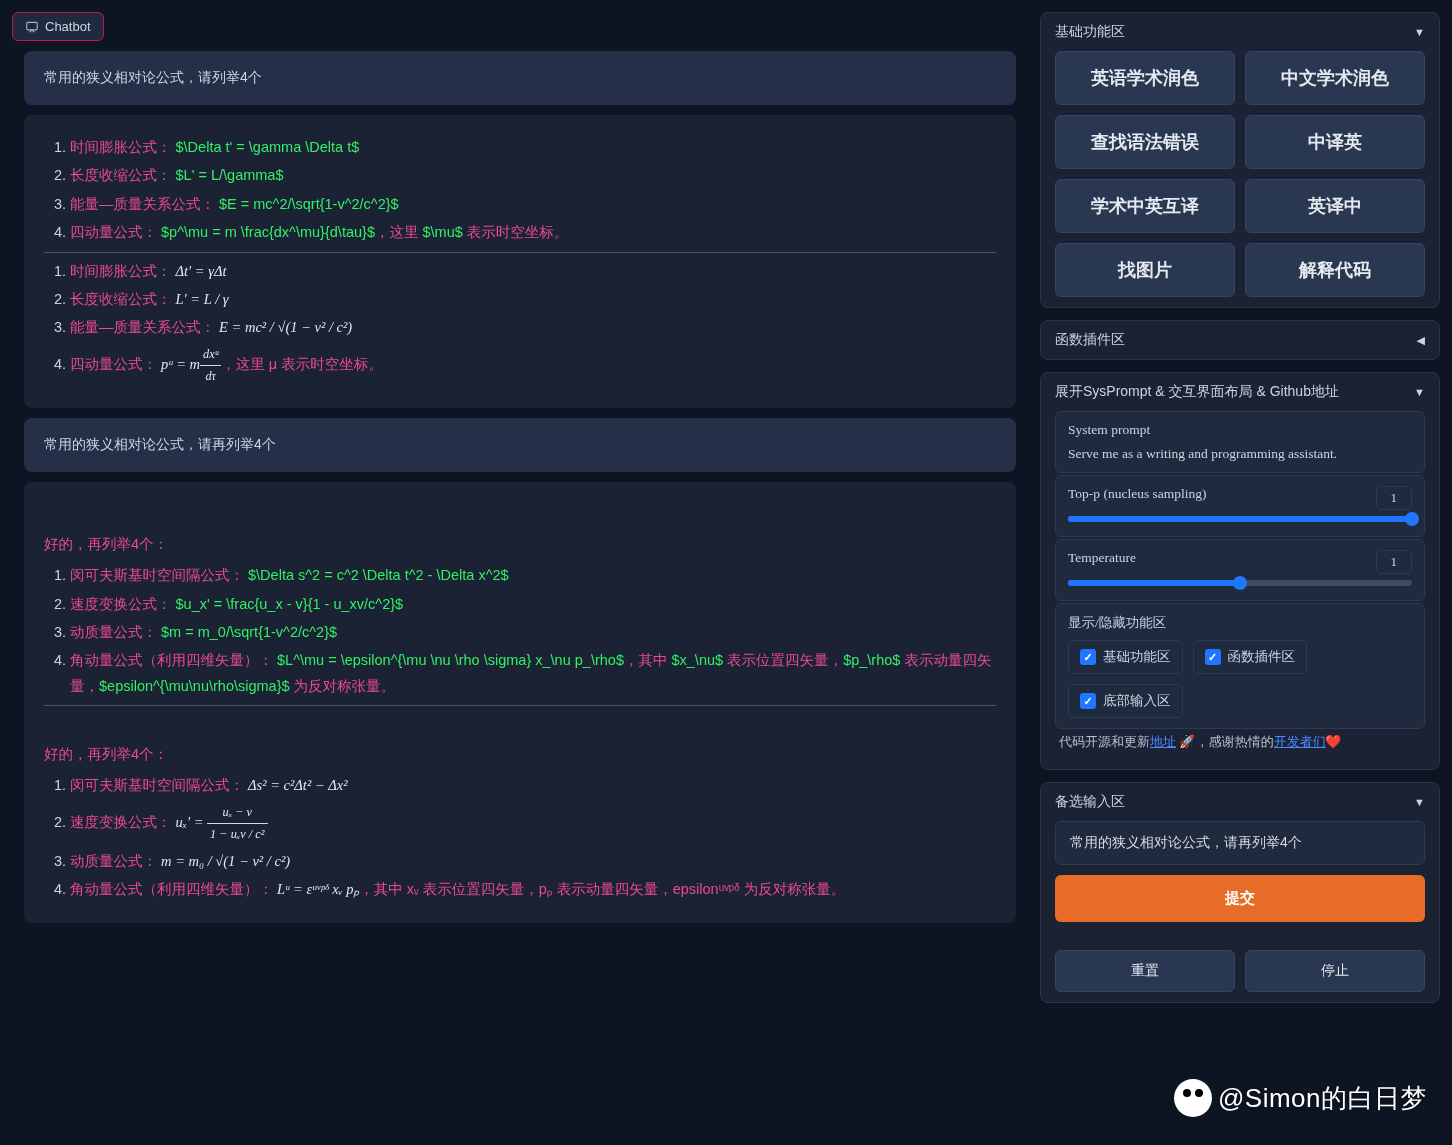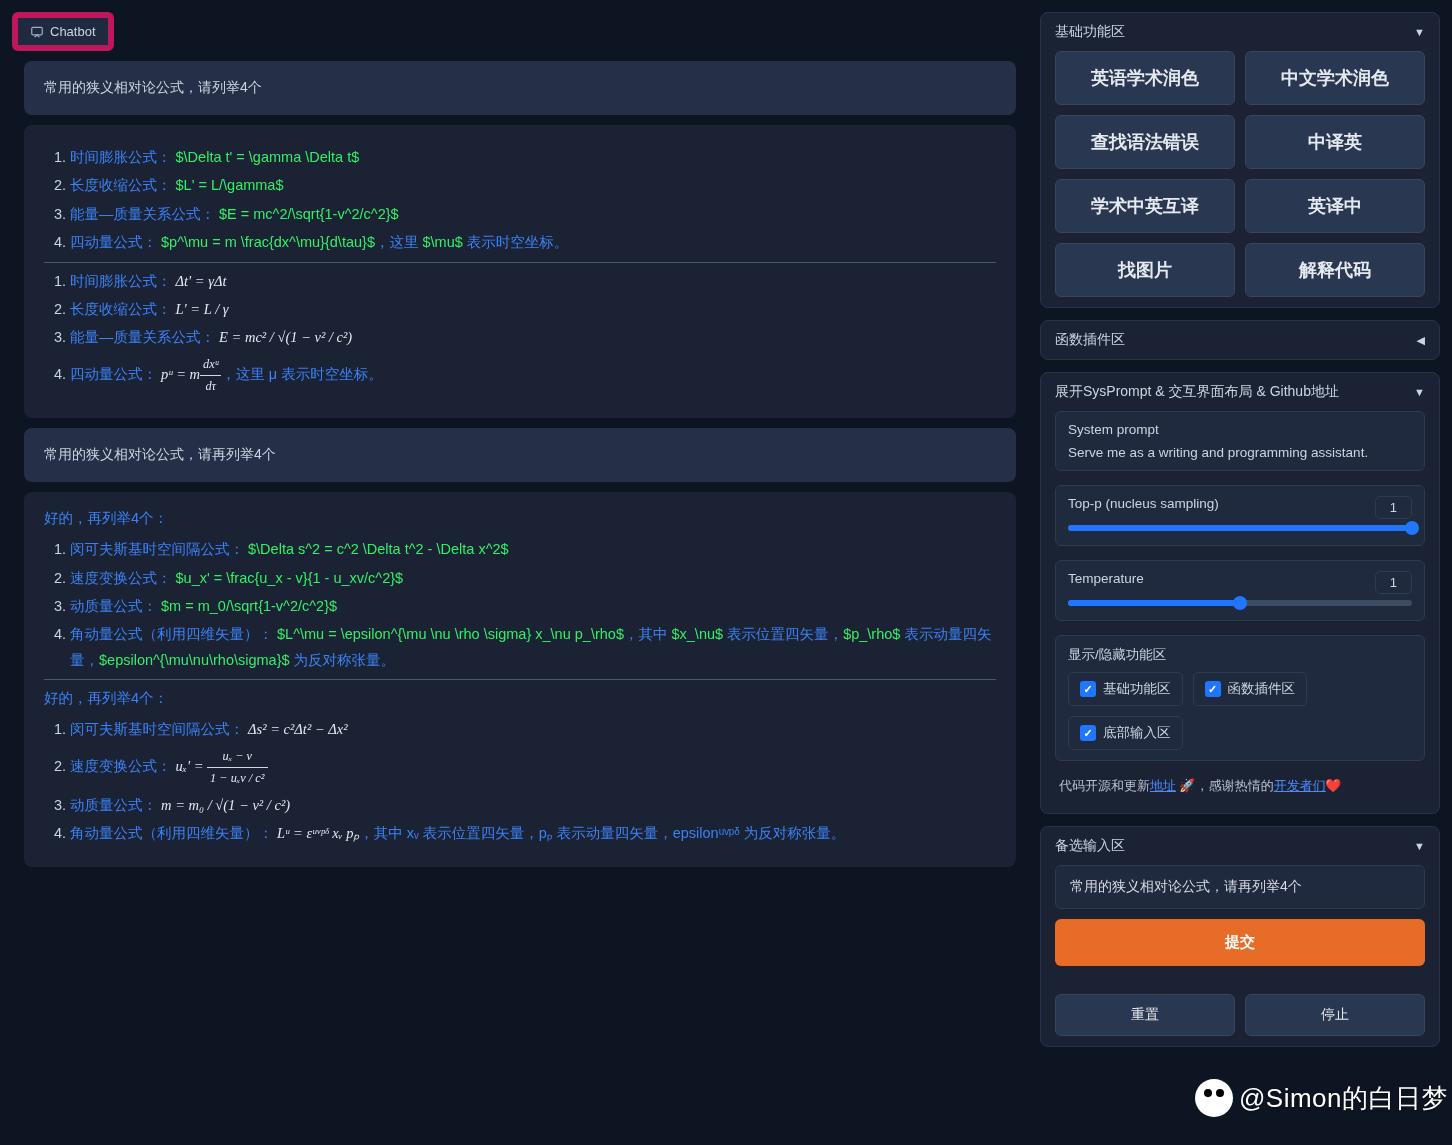--- a/index.html
+++ b/index.html
@@ -1,63 +1,63 @@
 <!DOCTYPE html>
 <html><head>
 <meta charset="utf-8">
 <style>
 * { margin:0; padding:0; box-sizing:border-box; }
 body { background:#0d1523; color:#cbd5e1; font-family:-apple-system,BlinkMacSystemFont,"Segoe UI",Helvetica,Arial,sans-serif; font-size:14px; width:1452px; height:1145px; overflow:hidden; }
 .layout { display:flex; gap:12px; padding:12px 12px 0 12px; height:100%; }
 .left { flex:1; display:flex; flex-direction:column; gap:10px; }
 .right { width:400px; display:flex; flex-direction:column; gap:12px; }
 
-.tab { display:inline-flex; align-items:center; gap:6px; background:#1f2a3e; border:6px solid #be185d; border-radius:6px; padding:6px 12px; font-size:13px; color:#cbd5e1; width:fit-content; }
+.tab { display:inline-flex; align-items:center; gap:6px; background:#1f2a3e; border:1px solid #be185d; border-radius:6px; padding:6px 12px; font-size:13px; color:#cbd5e1; width:fit-content; }
 .tab svg { width:14px; height:14px; }
 
 .bubble-user { background:#252f48; border-radius:8px; padding:18px 20px; margin:0 12px; }
 .bubble-bot { background:#1a2234; border-radius:8px; padding:14px 20px; margin:0 12px; font-size:14.5px; line-height:1.75; }
 .bubble-bot ol { padding-left:26px; margin:6px 0; }
 .bubble-bot li { margin:3px 0; }
 .hr { border:none; border-top:1px solid #4a576f; margin:6px 0; }
 .latex { color:#33ee66; }
-.label-cn { color:#3b82f6; }
+.label-cn { color:#ec4899;margin-top:36px; }
 .math { font-style:italic; font-family:"Times New Roman",serif; color:#e4e8f0; }
 .frac { display:inline-block; text-align:center; vertical-align:middle; font-size:0.85em; }
 .frac .n { display:block; border-bottom:1px solid #d6d9e1; padding:0 3px; }
 .frac .d { display:block; padding:0 3px; }
 
 .panel { background:#1a2234; border:1px solid #2a3349; border-radius:8px; padding:10px 14px; }
 .panel-head { display:flex; justify-content:space-between; align-items:center; font-size:14px; margin-bottom:10px; }
 .panel-head.nomb { margin-bottom:0; }
 .arrow { font-size:11px; }
 .btn-grid { display:grid; grid-template-columns:1fr 1fr; gap:10px; }
 .btn { background:#2a3750; border:1px solid #364564; border-radius:6px; padding:14px 8px; text-align:center; font-size:18px; font-weight:600; color:#e5e9f0; cursor:pointer; }
 
-.subpanel { background:#1f2a3e; border:1px solid #2d3a52; border-radius:6px; padding:10px 12px; margin-bottom:14px; font-size:13.5px; }
+.subpanel { background:#1f2a3e; border:1px solid #2d3a52; border-radius:6px; padding:10px 12px; margin-bottom:2px; font-size:13.5px;font-family:Liberation Serif, serif; }
 .subpanel-label { margin-bottom:8px; color:#cdd4e2; }
 .sliderrow { display:flex; justify-content:space-between; align-items:flex-start; margin-bottom:6px; }
 .sliderval { background:#1f2a3e; border:1px solid #2d3a52; border-radius:5px; padding:3px 14px; font-size:13px; }
 .slider { width:100%; height:6px; border-radius:3px; background:#3d4b63; position:relative; }
 .slider-fill { height:100%; background:#2176ff; border-radius:3px; position:relative; }
 .slider-thumb { position:absolute; right:-7px; top:-4px; width:14px; height:14px; background:#2176ff; border-radius:50%; }
 
 .chk-row { display:flex; flex-wrap:wrap; gap:10px; }
 .chk { display:inline-flex; align-items:center; gap:7px; background:#1f2a3e; border:1px solid #2d3a52; border-radius:5px; padding:7px 11px; font-size:13.5px; }
 .chk .box { width:16px; height:16px; background:#2176ff; border-radius:3px; display:flex; align-items:center; justify-content:center; color:#fff; font-size:11px; font-weight:bold; }
 
 .credit { font-size:13px; color:#b7c0d1; padding:2px 4px 8px; }
 .credit a { color:#4a8cff; text-decoration:underline; }
 
 .inputbox { background:#1f2a3e; border:1px solid #2d3a52; border-radius:6px; padding:12px 14px; color:#d6d9e1; font-size:14px; }
 .submit { background:#e76c28; color:#fff; text-align:center; padding:14px; border-radius:6px; font-size:15px; font-weight:600; margin-top:10px; cursor:pointer; }
 .secondary-row { display:flex; gap:10px; margin-top:28px; }
 .btn2 { flex:1; background:#2a3750; border:1px solid #364564; border-radius:6px; padding:11px; text-align:center; font-size:14px; color:#e5e9f0; cursor:pointer; }
 
-.watermark { position:fixed; right:4px; bottom:28px; color:#fff; font-size:26px; font-weight:500; letter-spacing:0.5px; display:flex; align-items:center; gap:6px; pointer-events:none; text-shadow:0 1px 3px rgba(0,0,0,0.4); }
+.watermark { position:fixed; right:25px; bottom:28px; color:#fff; font-size:26px; font-weight:500; letter-spacing:0.5px; display:flex; align-items:center; gap:6px; pointer-events:none; text-shadow:0 1px 3px rgba(0,0,0,0.4); }
 .wm-icon { width:38px; height:38px; background:#fff; border-radius:50%; position:relative; }
 .wm-icon::before, .wm-icon::after { content:""; position:absolute; background:#000; border-radius:50%; }
 .wm-icon::before { width:8px; height:8px; left:9px; top:10px; }
 .wm-icon::after { width:8px; height:8px; right:9px; top:10px; }
 </style>
 </head>
 <body>
 
 <div class="layout">
   <div class="left">

